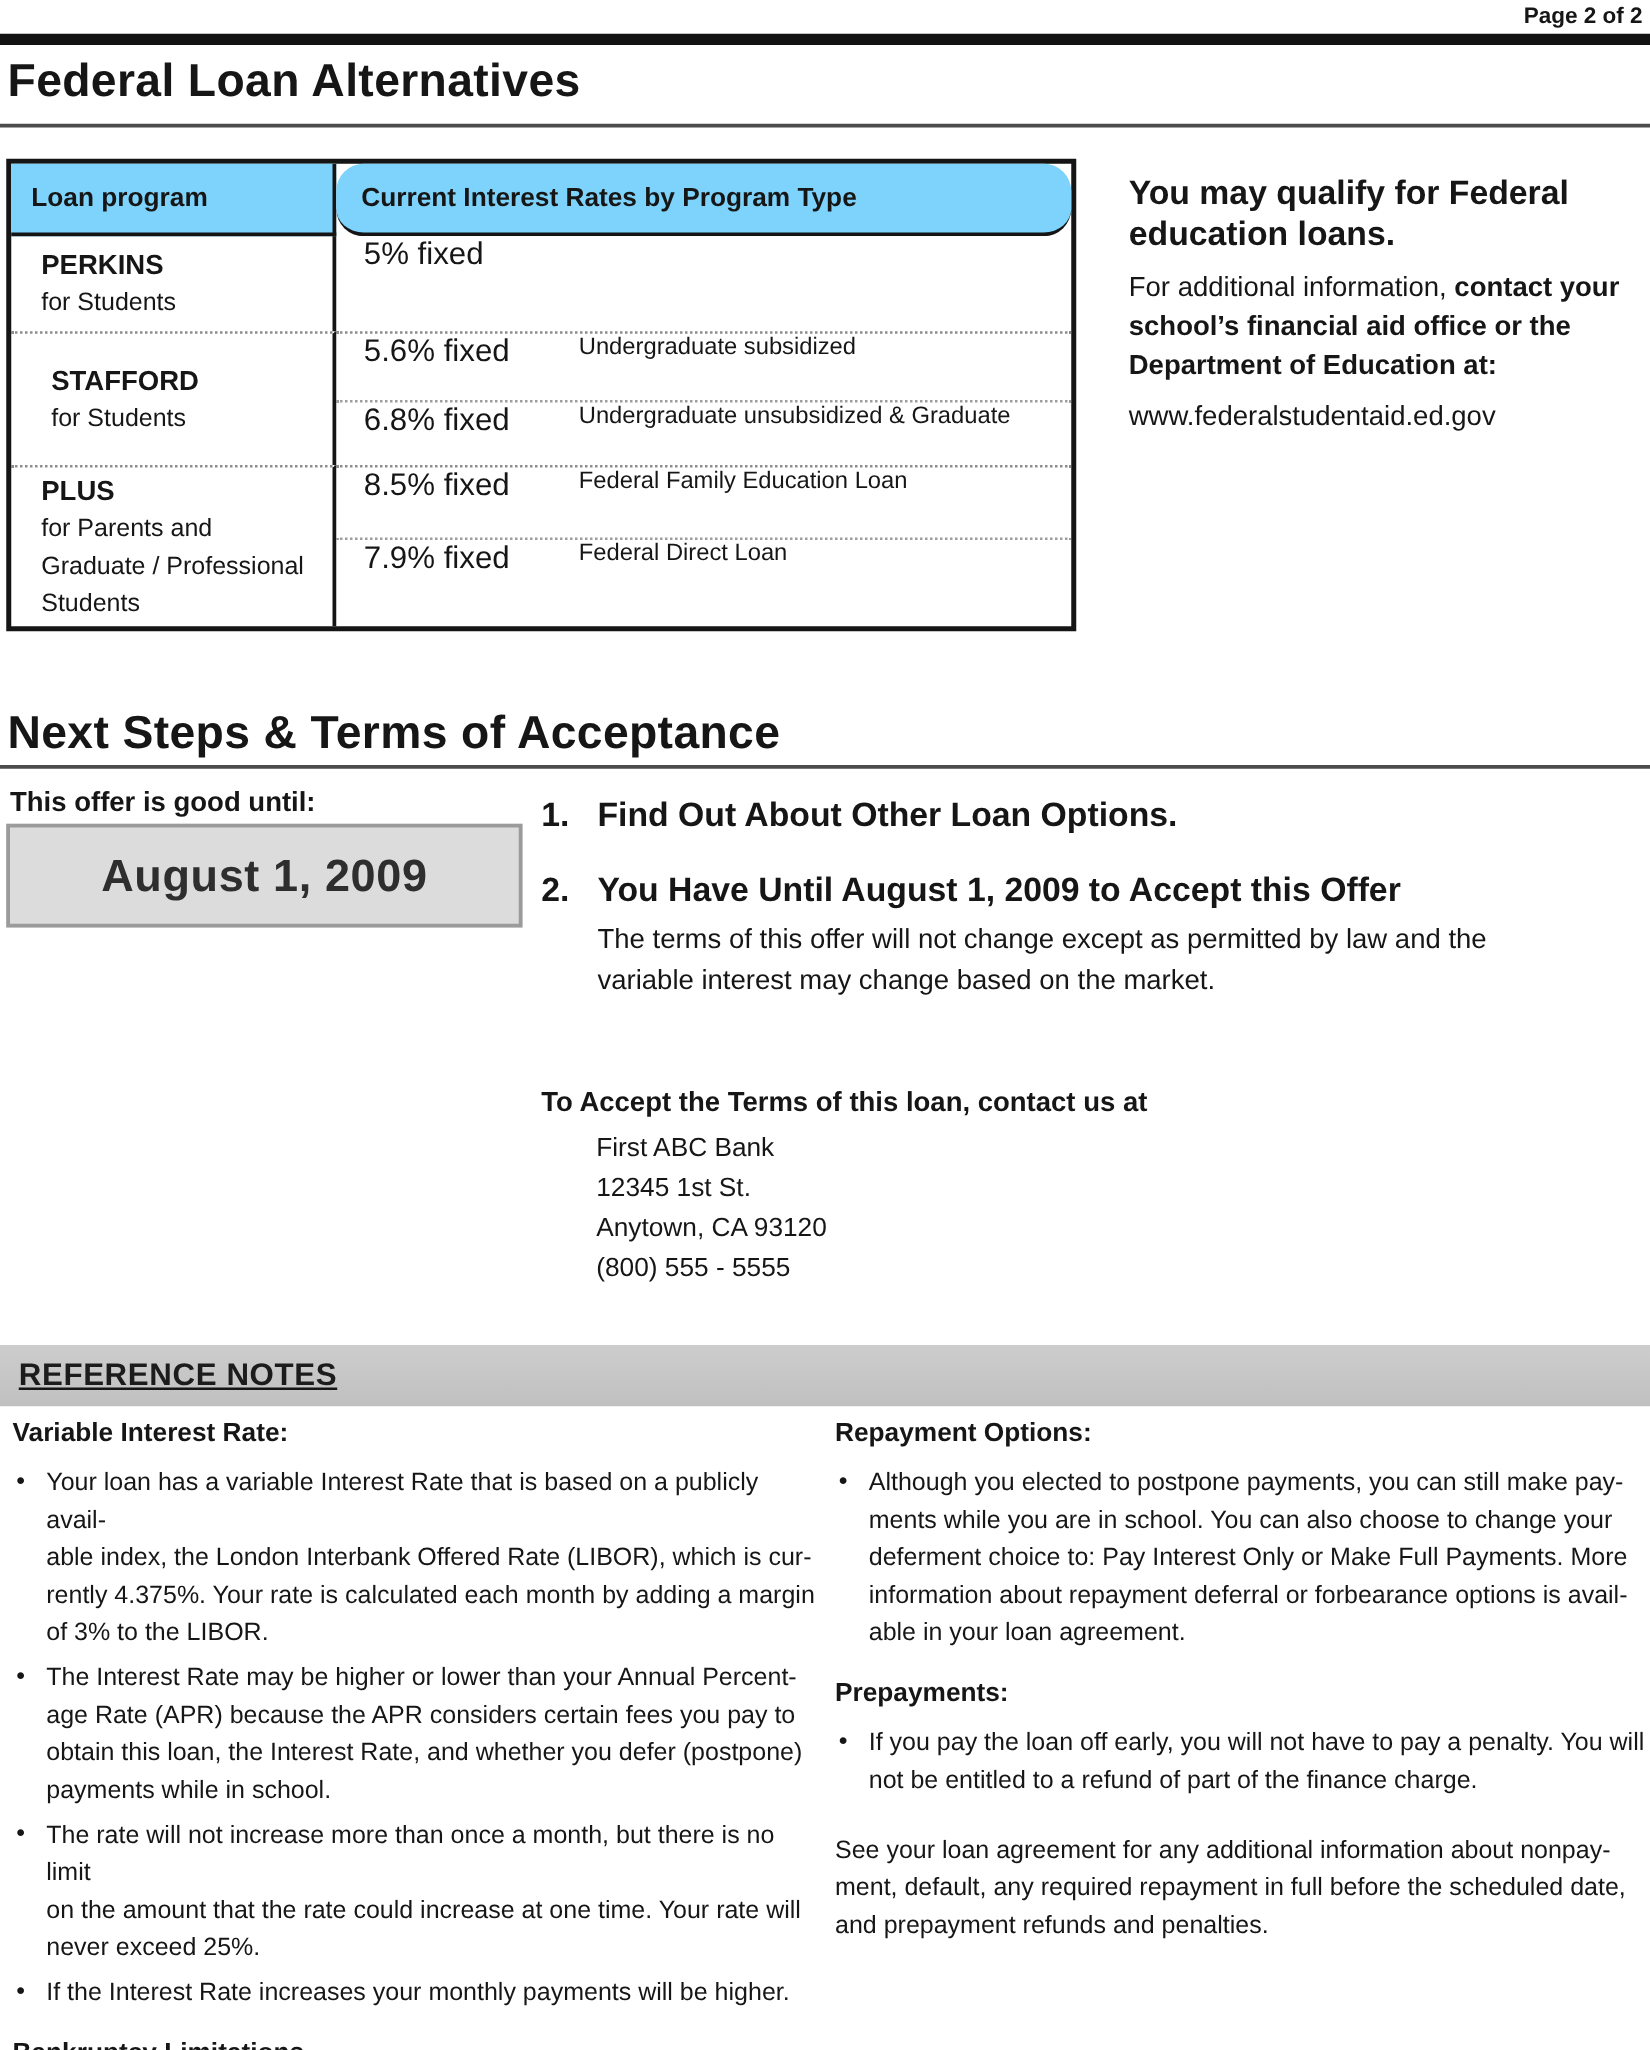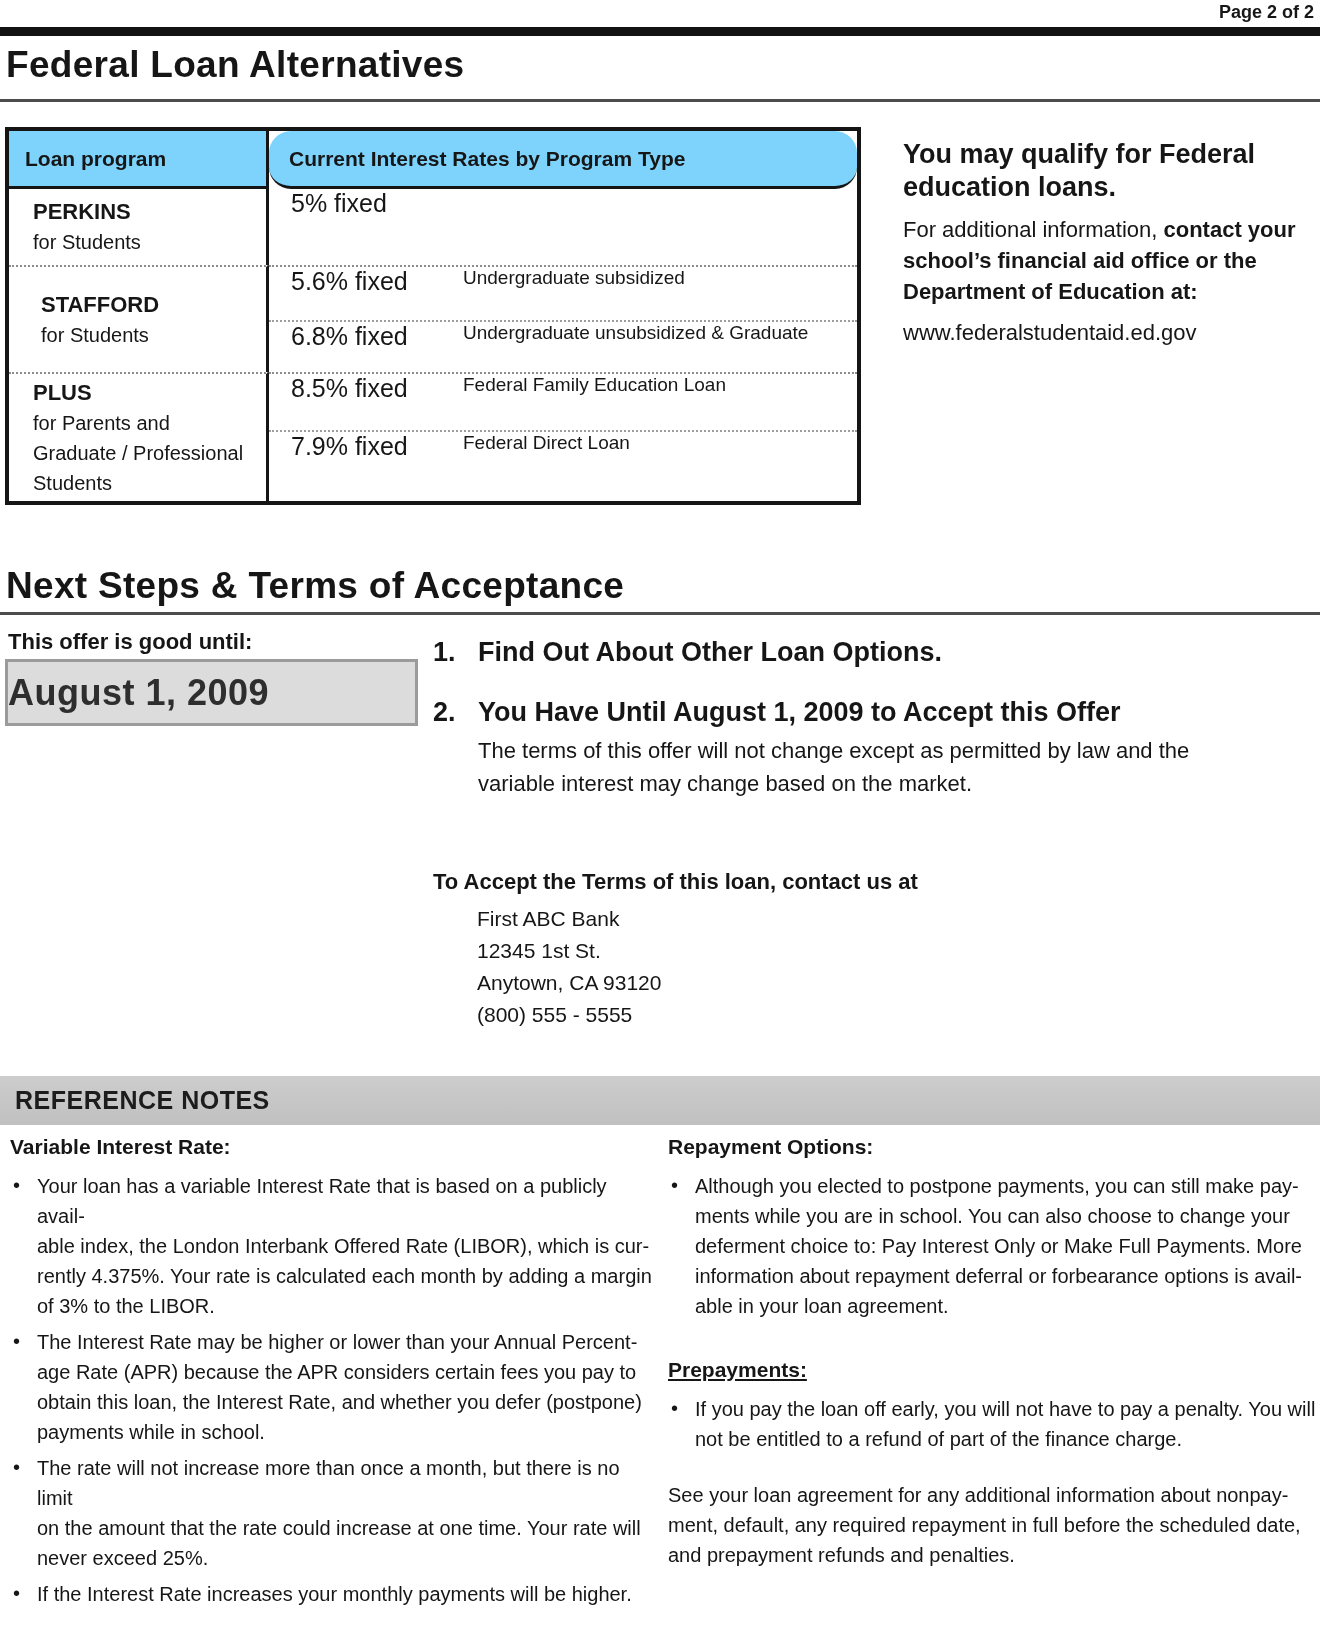--- a/index.html
+++ b/index.html
@@ -52,47 +52,47 @@
   .aside-h{font-size:27px;font-weight:bold;line-height:33px;margin:0 0 10px 0;}
   .aside-p{font-size:22px;line-height:31px;margin:0;}
   .aside-p .bold{font-weight:bold;}
   .aside-url{font-size:22px;margin-top:13px;}
 
   
   .h2-nsta{top:565px;}
   .h2-rule{top:612px;}
   .offer-label{top:629px;left:8px;font-size:22px;font-weight:bold;}
   .date-box{
-    top:659px;left:5px;width:413px;height:67px;box-sizing:border-box;
+    top:659px;left:5px;width:413px;height:83px;box-sizing:border-box;
     background:#dcdcdc;border:3px solid #9b9b9b;
-    display:flex;align-items:center;justify-content:flex-start;
+    display:flex;align-items:center;justify-content:center;
   }
   .date-box .date{font-size:36px;font-weight:bold;color:#2e2e2e;letter-spacing:.5px;}
 
   .steps{left:433px;top:637px;width:880px;}
   .step{margin-bottom:29px;}
   .step-head{display:flex;}
   .step-num{flex:0 0 45px;font-size:27px;font-weight:bold;}
   .step-title{font-size:27px;font-weight:bold;}
   .step-body{margin-left:45px;margin-top:6px;font-size:22px;line-height:33px;}
 
   .accept-h{left:433px;top:869px;font-size:22px;font-weight:bold;}
   .address{left:477px;top:903px;font-size:21px;line-height:32px;}
 
   
   .banner{top:1076px;left:0;width:1320px;height:49px;
           background:linear-gradient(180deg,#cdcdcd,#c0c0c0);
-          display:flex;align-items:center;}
+          display:flex;align-items:center;text-decoration:underline;}
   .banner-title{font-size:25px;font-weight:bold;color:#1c1c1c;margin-left:15px;letter-spacing:.5px;}
 
   .notes-col{top:1132px;font-size:20px;line-height:30px;}
   .notes-left{left:10px;width:642px;}
   .notes-right{left:668px;width:650px;}
   .note-h{font-size:21px;font-weight:bold;margin:0 0 9px 0;}
-  .note-h.spaced{margin-top:34px;text-decoration:underline;}
+  .note-h.spaced{margin-top:19px;}
   .bullet{position:relative;padding-left:27px;margin-bottom:6px;}
   .bullet .dot{position:absolute;left:3px;top:-1px;}
   .note-footer{margin-top:26px;}
 </style>
 </head>
 <body>
 
 <div class="abs page-indicator">Page 2 of 2</div>
 <div class="abs top-rule"></div>
 

